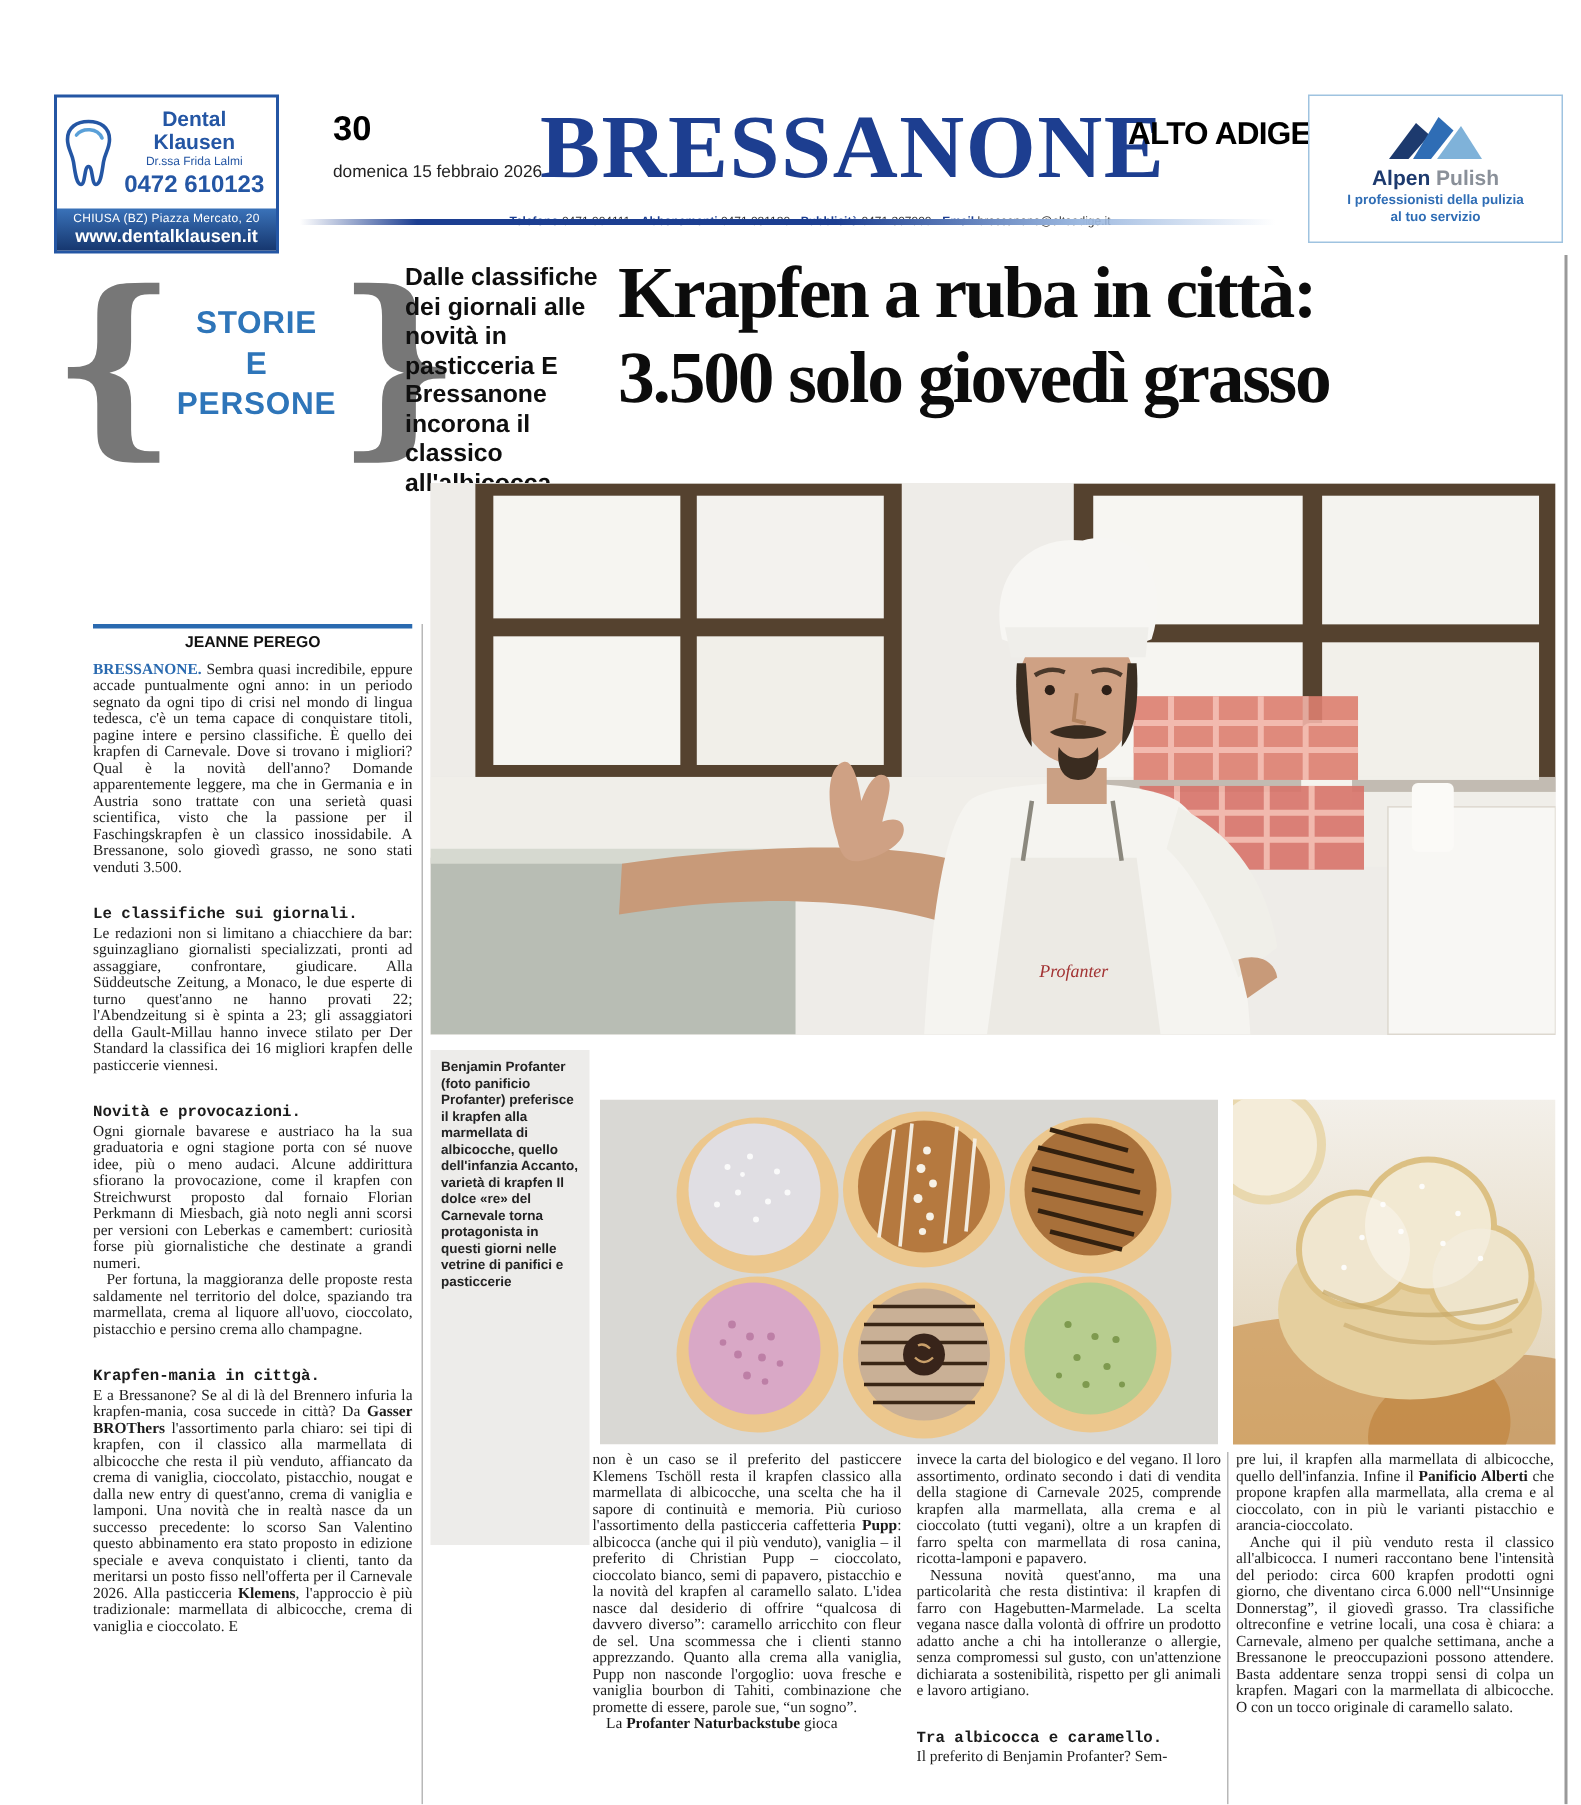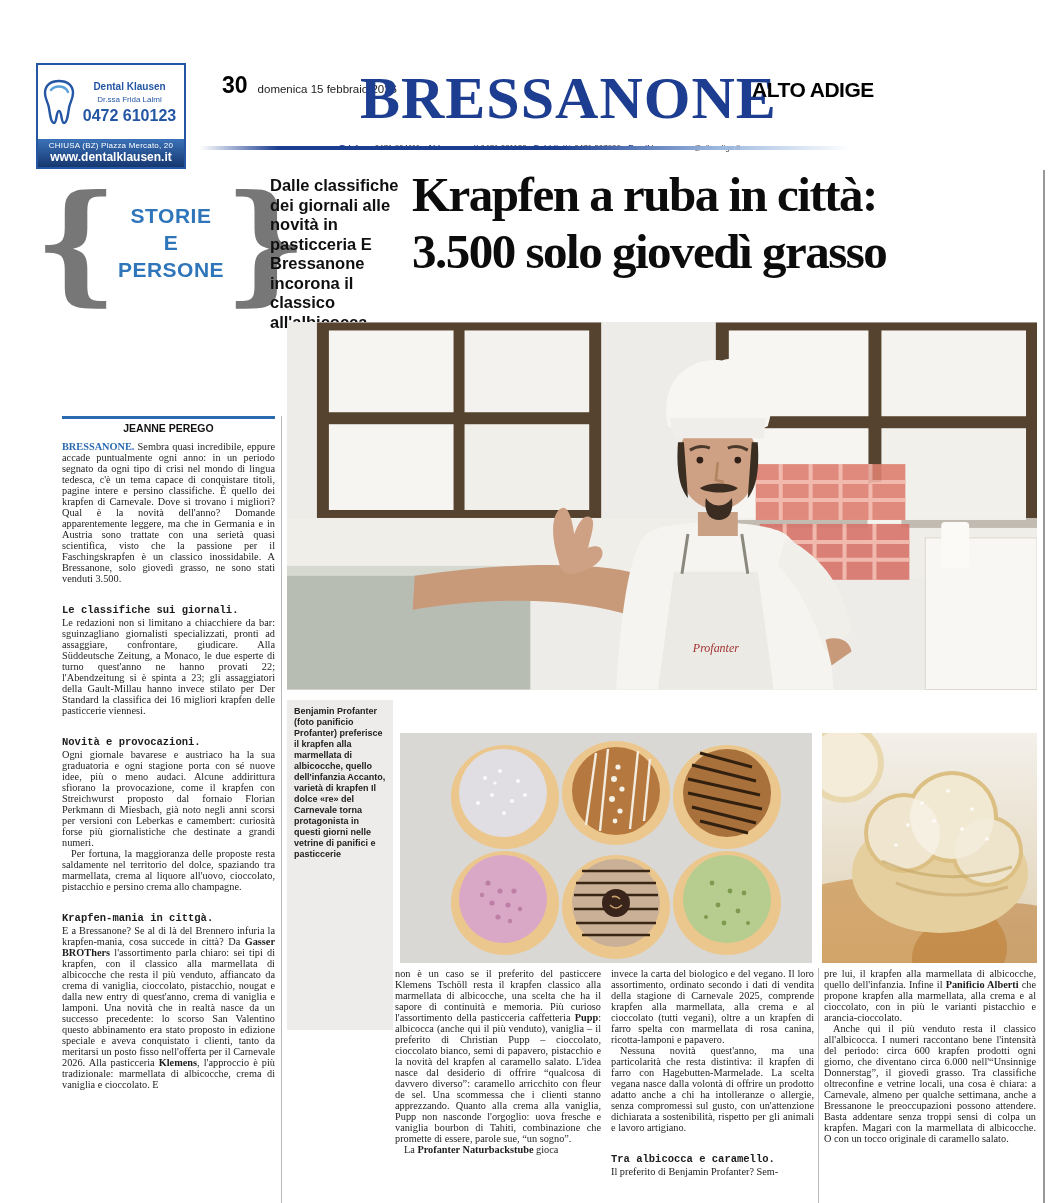--- a/index.html
+++ b/index.html
@@ -5,30 +5,30 @@
   html,body{margin:0;padding:0;background:#ffffff;}
   .page{position:relative;width:1054px;height:1203px;background:#fff;overflow:hidden;
         font-family:"Liberation Serif",serif;color:#1c1c1c;}
   .abs{position:absolute;}
 
   
   .ad-dental{left:36px;top:63px;width:146px;height:102px;border:2px solid var(--ad-blue);
              background:#fff;display:flex;flex-direction:column;font-family:"Liberation Sans",sans-serif;}
   .ad-dental-top{flex:1;display:flex;align-items:center;padding:2px 4px;gap:3px;}
   .ad-dental-txt{text-align:center;flex:1;}
-  .ad-dental-name{color:var(--ad-blue);font-weight:bold;font-size:10px;line-height:15px;}
+  .ad-dental-name{color:var(--ad-blue);font-weight:bold;font-size:14px;line-height:15px;}
   .ad-dental-sub{color:var(--ad-blue);font-size:8px;margin-top:1px;}
   .ad-dental-phone{color:var(--ad-blue);font-weight:bold;font-size:16px;margin-top:3px;}
   .ad-dental-strip{background:linear-gradient(#3a72b9,#16376f);color:#fff;text-align:center;
                    padding:2px 0 3px;}
   .ad-dental-addr{font-size:8px;font-weight:normal;letter-spacing:.2px;}
   .ad-dental-web{font-size:12px;font-weight:bold;}
 
   .pageno-wrap{left:222px;top:72px;display:flex;align-items:baseline;gap:10px;
-               font-family:"Liberation Sans",sans-serif;}
+               font-family:"Liberation Sans",sans-serif;flex-direction:column;}
   .pageno{font-size:23px;font-weight:bold;color:#000;}
   .pagedate{font-size:11.5px;color:#222;}
 
   .masthead{left:360px;top:64px;width:350px;text-align:center;color:var(--masthead-blue);
             font-size:60px;font-weight:bold;letter-spacing:1px;font-family:"Liberation Serif",serif;}
   .contact{left:300px;top:143px;width:480px;text-align:center;font-size:8px;color:#333;
            font-family:"Liberation Sans",sans-serif;}
   .seg-label{color:var(--masthead-blue);font-weight:bold;}
   .rule-gradient{left:200px;top:146px;width:650px;height:4px;
       background:linear-gradient(90deg,rgba(28,62,145,0) 0%,#1c3e91 12%,#1c3e91 55%,#9db9e0 80%,rgba(28,62,145,0) 100%);}
@@ -115,20 +115,36 @@
     <span class="pageno">30</span>
     <span class="pagedate">domenica 15 febbraio 2026</span>
   </div>
 
   <div class="abs masthead">BRESSANONE</div>
   <div class="abs contact"><span class="seg-label">Telefono </span><span>0471 904111 - </span><span class="seg-label">Abbonamenti </span><span>0471 081120 - </span><span class="seg-label">Pubblicità </span><span>0471 307900 - </span><span class="seg-label">Email </span><span>bressanone@altoadige.it</span></div>
   <div class="abs rule-gradient"></div>
 
   <div class="abs altoadige">ALTO ADIGE</div>
 
+  <div class="abs ad-alpen">
+    <span>
+      <svg width="70" height="32" viewBox="0 0 70 32">
+        <path d="M4 30 L22 6 L31 14 L17 30 Z" fill="#1d3a6e"></path>
+        <path d="M20 30 L37 2 L47 11 L32 30 Z" fill="#2f6db5"></path>
+        <path d="M36 30 L52 8 L66 30 Z" fill="#7fb2d9"></path>
+      </svg>
+    </span>
+    <div class="alpen-brand">
+      <span class="a1">Alpen</span><span class="a2"> Pulish</span>
+    </div>
+    <div class="alpen-tag">
+      <div>I professionisti della pulizia</div>
+      <div>al tuo servizio</div>
+    </div>
+  </div>
 
   <div class="abs badge">
     <span class="brace">{</span>
     <span class="badge-lines">
       <div>STORIE</div>
       <div>E</div>
       <div>PERSONE</div>
     </span>
     <span class="brace">}</span>
   </div>

